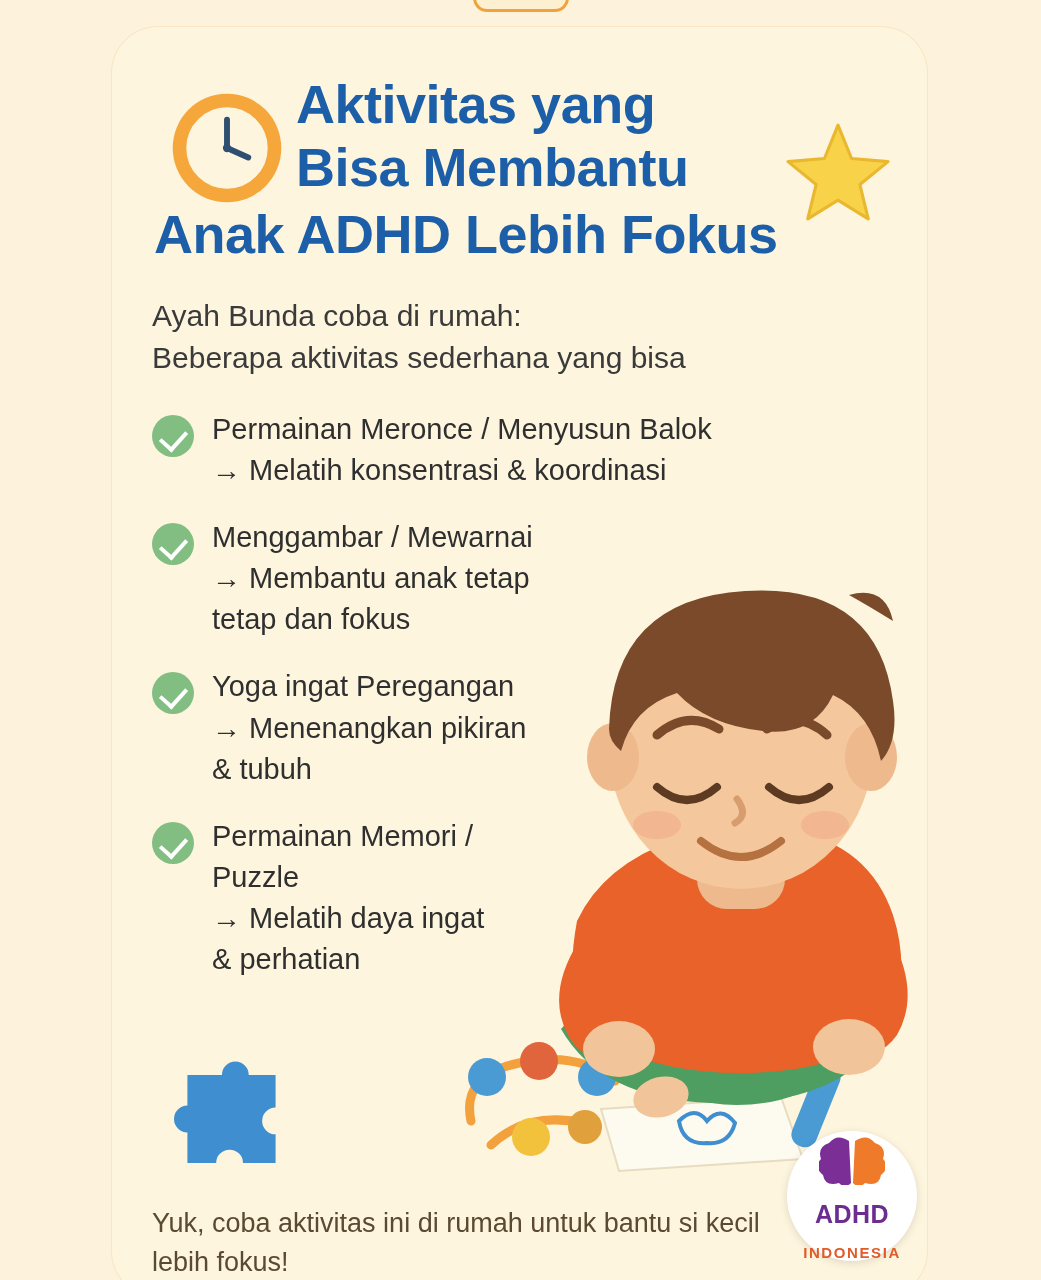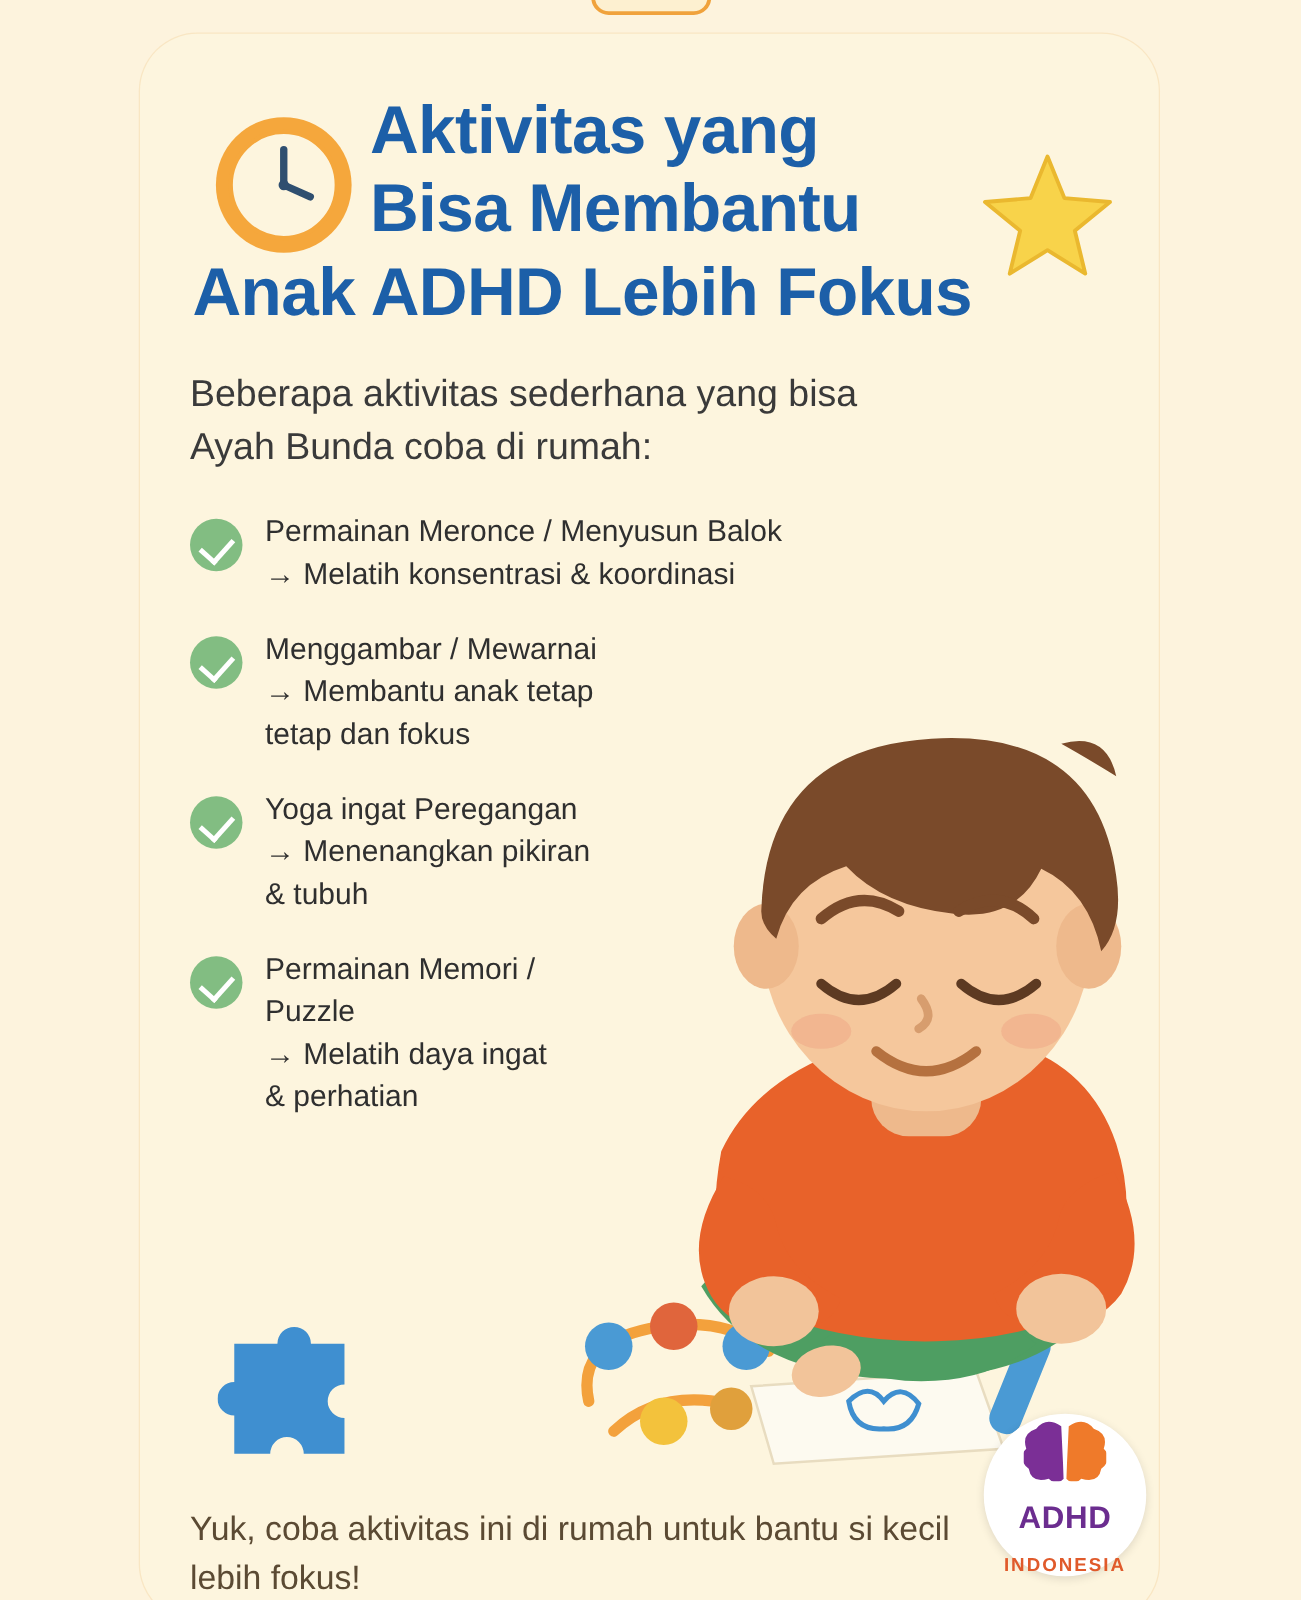--- a/index.html
+++ b/index.html
@@ -105,21 +105,21 @@
     left: 13px;
     top: 10px;
     width: 13px;
     height: 21px;
     border: solid #fff;
     border-width: 0 4px 4px 0;
     transform: rotate(42deg);
   }
   .item-text {
     color: #2f2f2f;
-    font-size: 24px;
+    font-size: 29px;
     line-height: 1.42;
     max-width: 600px;
   }
   .item-text .sub { display: block; }
   .item-1 .item-text { max-width: 640px; }
   .item-2 .item-text,
   .item-3 .item-text,
   .item-4 .item-text { max-width: 400px; }
   
   .illustration {
@@ -208,22 +208,22 @@
         <span class="l2">Bisa Membantu</span>
         <span class="l3">Anak ADHD Lebih Fokus</span>
       </h1>
 
       <svg class="star-icon" viewBox="0 0 100 96">
         <path d="M50 4 L63 36 L98 39 L71 61 L79 94 L50 76 L21 94 L29 61 L2 39 L37 36 Z" fill="#f8d34a" stroke="#eab82f" stroke-width="3" stroke-linejoin="round"></path>
       </svg>
     </div>
 
     <div class="subtitle">
+      <span>Ayah Bunda coba di rumah:</span>
       <span>Beberapa aktivitas sederhana yang bisa</span>
-      <span>Ayah Bunda coba di rumah:</span>
     </div>
 
     <div class="list">
 
       <div class="item item-1">
         <span class="check"></span>
         <div class="item-text">
           <span>Permainan Meronce / Menyusun Balok</span>
           <span class="sub">→ Melatih konsentrasi &amp; koordinasi</span>
         </div>

